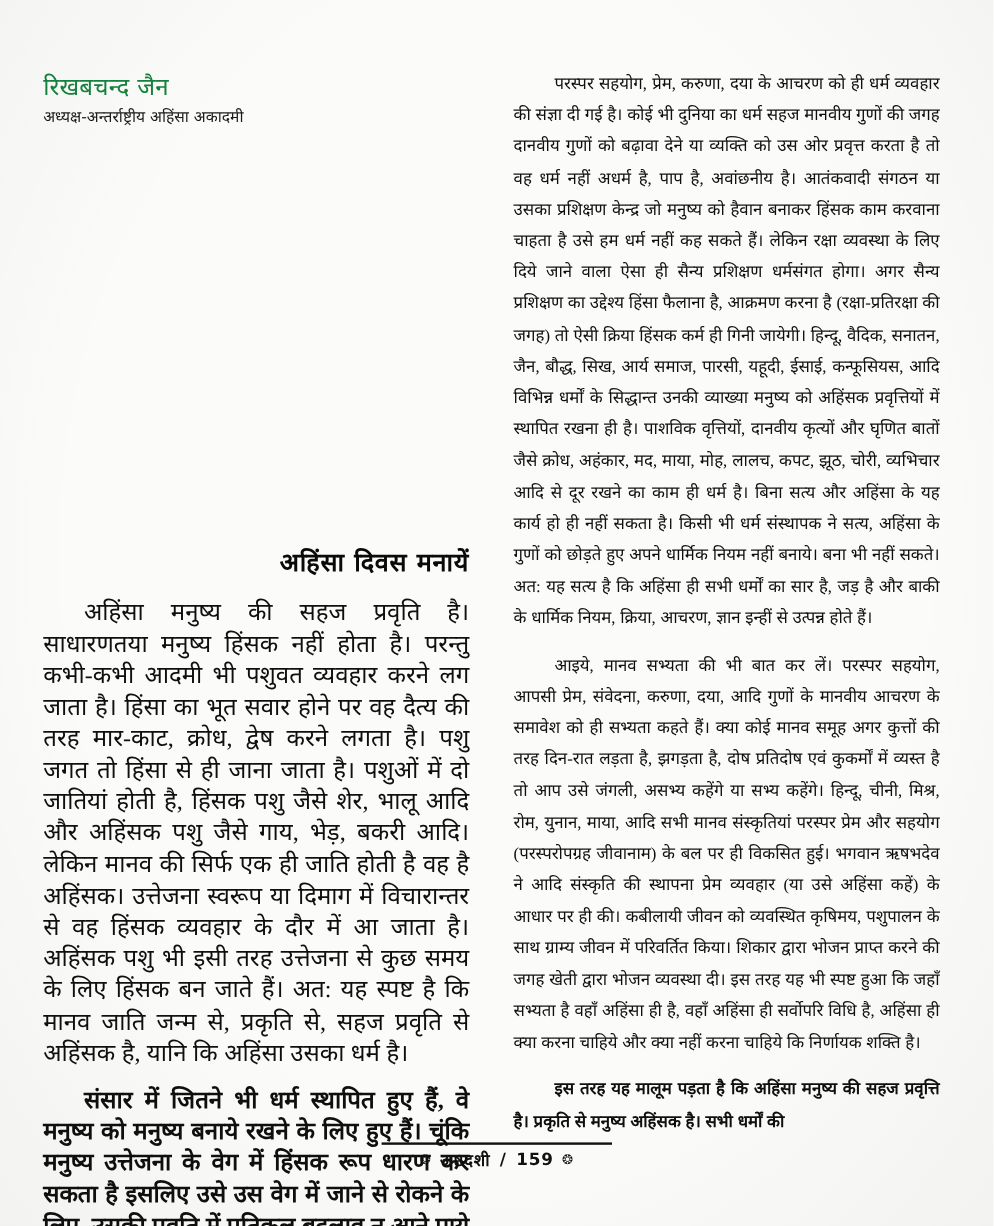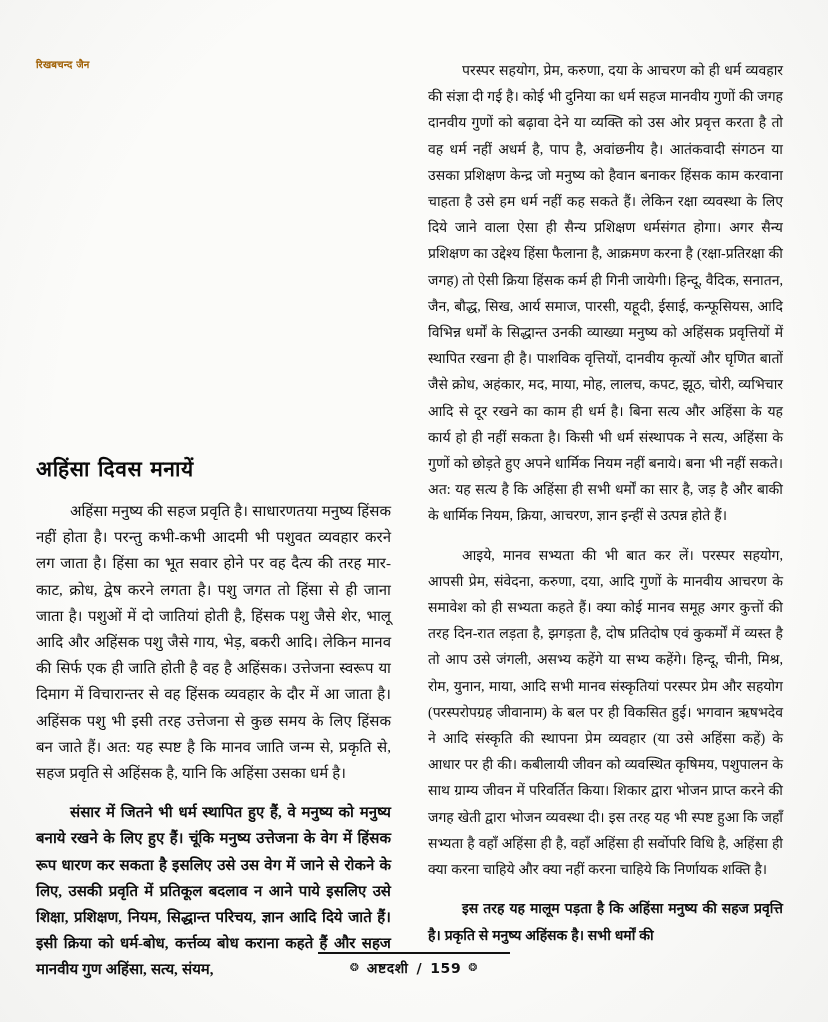--- a/index.html
+++ b/index.html
@@ -45,25 +45,25 @@
     width: 355px;
   }
   .col-left  { left: 0; }
   .col-right { left: 392px; }
 
   .byline {
     margin-bottom: 6px;
   }
   .byline .author {
     font-family: "DejaVu Sans", "Liberation Sans", sans-serif;
-    font-weight: 700;
-    font-size: 10px;
+    font-weight: 400;
+    font-size: 20px;
     line-height: 1.45;
     letter-spacing: 0.2px;
-    color: #a16207;
+    color: #15803d;
   }
   .byline .designation {
     font-family: "DejaVu Sans", "Liberation Sans", sans-serif;
     font-size: 13px;
     line-height: 1.5;
     color: #1a1a1a;
     margin-top: 2px;
   }
 
   
@@ -71,39 +71,40 @@
     position: absolute;
     top: 398px;
     left: 0;
     width: 355px;
   }
   .article-title {
     font-family: "DejaVu Sans", "Liberation Sans", sans-serif;
     font-weight: 700;
     font-size: 21px;
     line-height: 1.3;
+    text-align: right;
     letter-spacing: 0.6px;
     color: #0a0a0a;
     margin: 0 0 14px 0;
   }
 
   .body-col {
     position: absolute;
     left: 0;
     width: 355px;
   }
   .body-col.left-body { top: 440px; }
   .body-col.right-body { top: 0; }
 
   p.para {
     margin: 0 0 13px 0;
     text-align: justify;
     text-align-last: left;
     text-indent: 34px;
-    font-size: 15px;
+    font-size: 20px;
     line-height: 26.2px;
     word-spacing: 0.4px;
     color: #0f0f0f;
   }
   p.para:last-child { margin-bottom: 0; font-weight: bold; }
 
   .col-right p.para {
     font-size: 14px;
     line-height: 26.2px;
   }
@@ -174,20 +175,21 @@
 
 <div class="page">
   <div class="paper-tone"></div>
 
   <div class="content">
 
     <div class="col col-left">
 
       <div class="byline">
         <div class="author">रिखबचन्द जैन</div>
+        <div class="designation">अध्यक्ष-अन्तर्राष्ट्रीय अहिंसा अकादमी</div>
       </div>
 
       <div class="article-head">
         <h1 class="article-title">अहिंसा दिवस मनायें</h1>
       </div>
 
       <div class="body-col left-body">
         <p class="para">अहिंसा मनुष्य की सहज प्रवृति है। साधारणतया मनुष्य हिंसक नहीं होता है। परन्तु कभी-कभी आदमी भी पशुवत व्यवहार करने लग जाता है। हिंसा का भूत सवार होने पर वह दैत्य की तरह मार-काट, क्रोध, द्वेष करने लगता है। पशु जगत तो हिंसा से ही जाना जाता है। पशुओं में दो जातियां होती है, हिंसक पशु जैसे शेर, भालू आदि और अहिंसक पशु जैसे गाय, भेड़, बकरी आदि। लेकिन मानव की सिर्फ एक ही जाति होती है वह है अहिंसक। उत्तेजना स्वरूप या दिमाग में विचारान्तर से वह हिंसक व्यवहार के दौर में आ जाता है। अहिंसक पशु भी इसी तरह उत्तेजना से कुछ समय के लिए हिंसक बन जाते हैं। अत: यह स्पष्ट है कि मानव जाति जन्म से, प्रकृति से, सहज प्रवृति से अहिंसक है, यानि कि अहिंसा उसका धर्म है।</p>
         <p class="para">संसार में जितने भी धर्म स्थापित हुए हैं, वे मनुष्य को मनुष्य बनाये रखने के लिए हुए हैं। चूंकि मनुष्य उत्तेजना के वेग में हिंसक रूप धारण कर सकता है इसलिए उसे उस वेग में जाने से रोकने के लिए, उसकी प्रवृति में प्रतिकूल बदलाव न आने पाये इसलिए उसे शिक्षा, प्रशिक्षण, नियम, सिद्धान्त परिचय, ज्ञान आदि दिये जाते हैं। इसी क्रिया को धर्म-बोध, कर्त्तव्य बोध कराना कहते हैं और सहज मानवीय गुण अहिंसा, सत्य, संयम,</p>
       </div>

